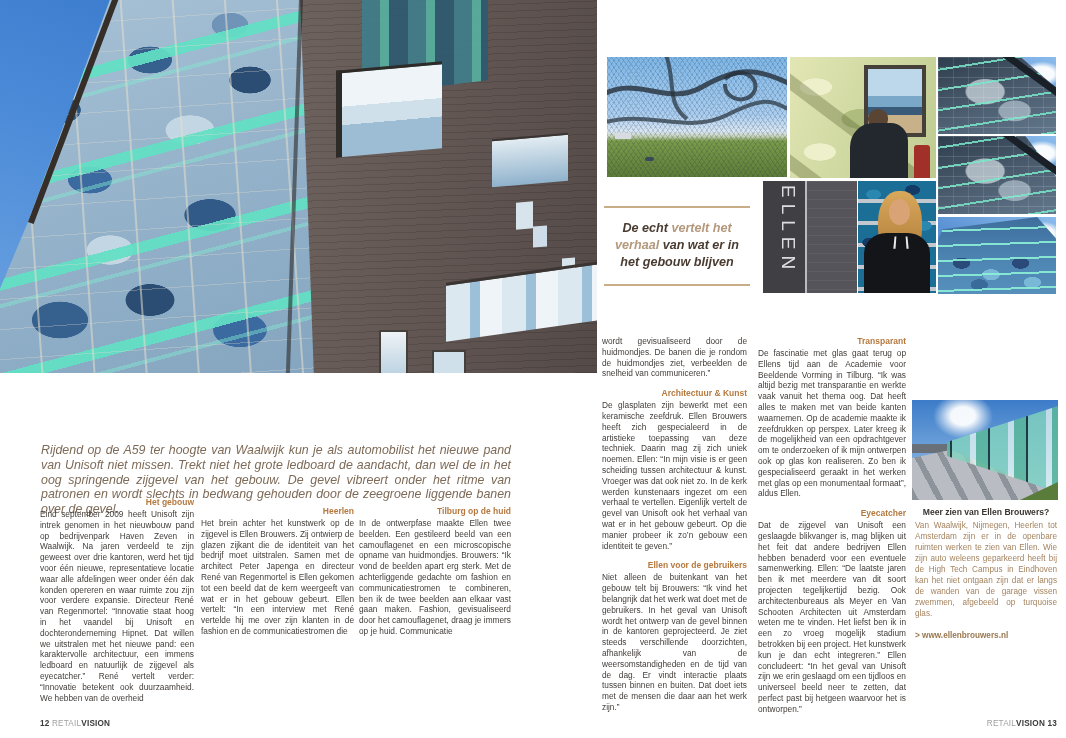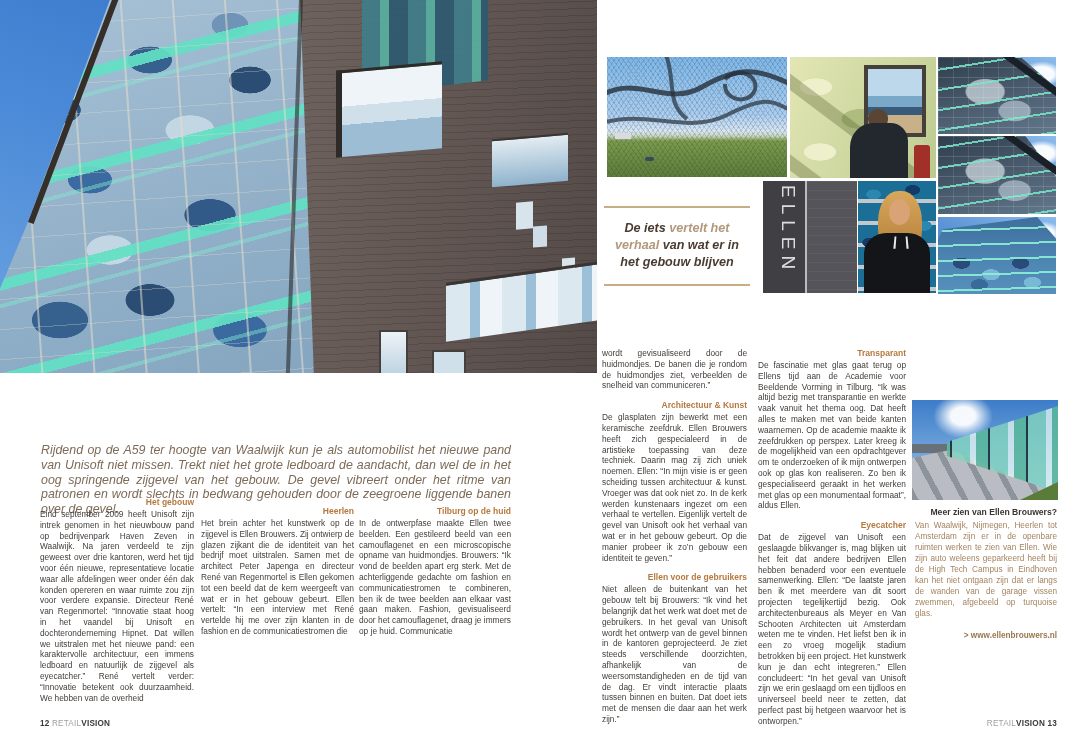--- a/index.html
+++ b/index.html
@@ -7,41 +7,41 @@
           font-family:"Liberation Sans",sans-serif;color:#3f3b38;}
   .abs{position:absolute;}
 
   
   .headline{left:40px;top:385px;width:520px;font-style:italic;font-weight:bold;
             font-size:34px;letter-spacing:-1px;color:#4a3b31;line-height:1.05;}
   .headline .hl{color:#b3987c;}
   .intro{left:41px;top:431px;width:470px;font-style:italic;color:#7d6a57;
          font-size:12.4px;line-height:14.6px;text-align:justify;}
   .col{top:497px;font-size:8.3px;line-height:10.8px;text-align:justify;color:#413c38;}
-  .colR{top:348px;}
+  .colR{top:336px;}
   .col h3{margin:9px 0 2px 0;font-size:8.5px;line-height:10px;color:#b5793f;text-align:right;}
   .col h3.first{margin-top:0;}
   .col p{margin:0 0 1px 0;}
   .c1{left:40px;width:154px;}
   .c2{left:201px;width:153px;}
   .c3{left:359px;width:152px;}
   .c4{left:602px;width:145px;}
   .c5{left:758px;width:148px;}
 
   .pullquote{left:604px;top:206px;width:142px;padding:12px 2px 0 2px;
              border-top:2px solid #c9ad87;font-style:italic;font-weight:bold;
              font-size:12.6px;line-height:17px;text-align:center;color:#4a3b31;}
   .pullquote .tan{color:#b3987c;}
   .pq-bottom{left:604px;top:284px;width:146px;border-top:2px solid #c9ad87;height:0;}
 
   .sidebar{left:915px;top:507px;width:142px;font-size:8.2px;line-height:11px;
            color:#a4835f;text-align:justify;}
-  .sidebar h3{margin:0 0 2px 0;font-size:8.6px;color:#3a3530;text-align:right;}
+  .sidebar h3{margin:0 0 2px 0;font-size:8.6px;color:#3a3530;text-align:center;}
   .sidebar .link{display:block;margin-top:11px;font-weight:bold;color:#9a7850;
-                 text-decoration:none;text-align:right;}
+                 text-decoration:none;text-align:left;}
 
   .footer{top:719px;font-size:8.2px;letter-spacing:.2px;color:#3a3a3a;}
   .footer .lt{color:#a0a0a0;}
   .footer .bd{font-weight:bold;}
   .f-left{left:40px;}
   .f-right{left:926px;width:131px;text-align:right;}
 
   
   .photo-main{left:0;top:0;width:597px;height:373px;overflow:hidden;
               background:linear-gradient(200deg,#2e6ec4 0%,#4c8bd8 55%,#6fa5e2 100%);}
@@ -298,21 +298,21 @@
     <div class="ellen">ELLEN</div>
   </div>
 
   <div class="abs ph p-portrait">
     <div class="hair"></div>
     <div class="face"></div>
     <div class="bodyb"></div>
     <div class="vtrim"></div>
   </div>
 
-  <blockquote class="abs pullquote" style="margin:0;"><span>De iets</span><span class="tan"> vertelt het verhaal </span><span>van wat er in het gebouw blijven</span></blockquote>
+  <blockquote class="abs pullquote" style="margin:0;"><span>De echt</span><span class="tan"> vertelt het verhaal </span><span>van wat er in het gebouw blijven</span></blockquote>
   <div class="abs pq-bottom"></div>
 
   <div class="abs col colR c4">
     <p>wordt gevisualiseerd door de huidmondjes. De banen die je rondom de huidmondjes ziet, verbeelden de snelheid van communiceren.”</p>
     <h3>Architectuur &amp; Kunst</h3>
     <p>De glasplaten zijn bewerkt met een keramische zeefdruk. Ellen Brouwers heeft zich gespecialeerd in de artistieke toepassing van deze techniek. Daarin mag zij zich uniek noemen. Ellen: “In mijn visie is er geen scheiding tussen architectuur &amp; kunst. Vroeger was dat ook niet zo. In de kerk werden kunstenaars ingezet om een verhaal te vertellen. Eigenlijk vertelt de gevel van Unisoft ook het verhaal van wat er in het gebouw gebeurt. Op die manier probeer ik zo’n gebouw een identiteit te geven.”</p>
     <h3>Ellen voor de gebruikers</h3>
     <p>Niet alleen de buitenkant van het gebouw telt bij Brouwers: “Ik vind het belangrijk dat het werk wat doet met de gebruikers. In het geval van Unisoft wordt het ontwerp van de gevel binnen in de kantoren geprojecteerd. Je ziet steeds verschillende doorzichten, afhankelijk van de weersomstandigheden en de tijd van de dag. Er vindt interactie plaats tussen binnen en buiten. Dat doet iets met de mensen die daar aan het werk zijn.”</p>
   </div>
 

